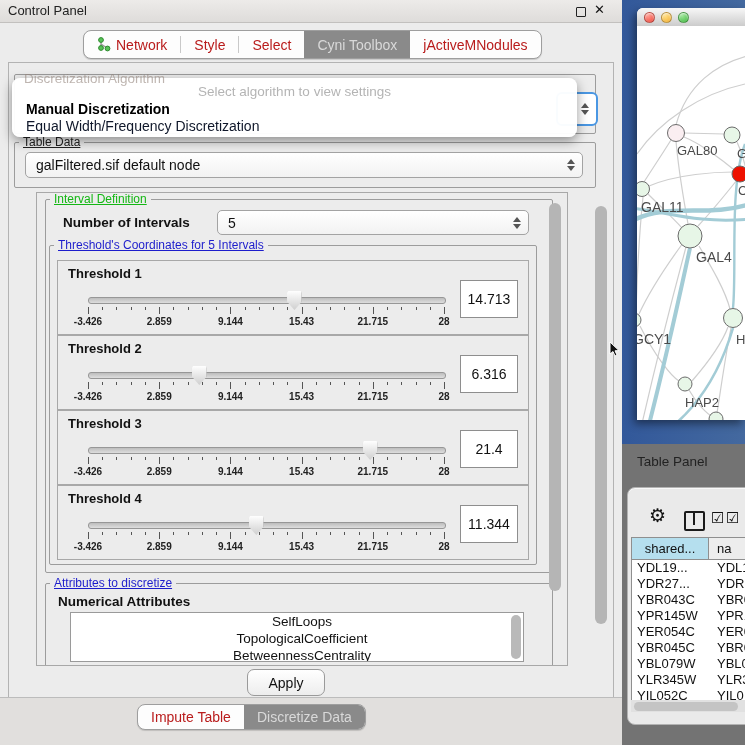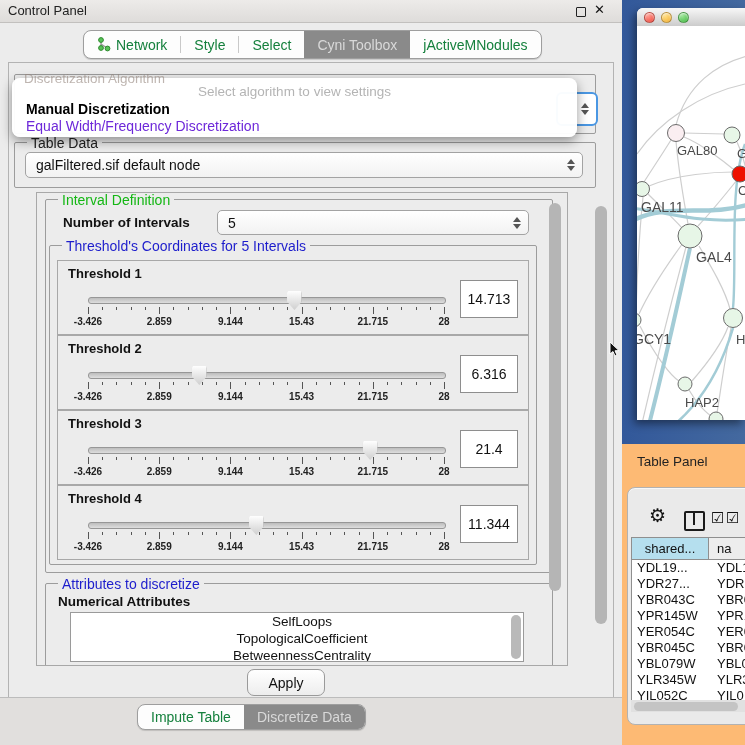--- a/index.html
+++ b/index.html
@@ -11,46 +11,46 @@
   
   .control-panel{left:0;top:0;width:622px;height:745px;background:#ececec;padding-left:8px;}
   .cp-titlebar{left:0;top:0;width:622px;height:22px;background:linear-gradient(#edebe9,#dedcda);
     border-bottom:1px solid #c2c0be;}
   .cp-title{left:8px;top:3px;font-size:13px;color:#222;}
   .float-btn{left:576px;top:7px;width:8px;height:8px;border:1.5px solid #222;border-radius:1px;}
   .close-btn{left:594px;top:2px;font-size:13px;font-weight:bold;color:#111;}
 
   .tabstrip{display:flex;align-items:stretch;background:#fdfdfd;border:1px solid #9e9e9e;
     border-radius:8px;overflow:hidden;box-shadow:0 1px 1px rgba(0,0,0,.15);}
-  .tab{display:flex;align-items:center;gap:5px;padding:0 13px;font-size:14px;color:#15803d;white-space:nowrap;}
+  .tab{display:flex;align-items:center;gap:5px;padding:0 13px;font-size:14px;color:#b91c1c;white-space:nowrap;}
   .tab.dark{background:#8a8a8a;color:#d9d9d9;}
   .tabsep{width:1px;background:#c9c9c9;margin:5px 0;}
   .top-tabs{left:83px;top:30px;height:27px;}
 
   
   .groupbox{border:1px solid #9c9c9c;border-radius:2px;}
-  .gtitle{position:absolute;top:-8px;left:12px;background:#ececec;padding:0 4px;font-size:14px;color:#222;}
+  .gtitle{position:absolute;top:-8px;left:4px;background:#ececec;padding:0 4px;font-size:12px;color:#222;text-decoration:underline;}
   .gtitle.green{color:#14b714;}
   .gtitle.blue{color:#1d1dcc;}
 
   .cp-outer{left:8px;top:62px;width:604px;height:634px;border:1px solid #b3b3b3;background:#ececec;}
 
   
   .combo{background:linear-gradient(#ffffff,#f2f2f2);border:1px solid #a3a3a3;border-radius:5px;
     display:flex;align-items:center;font-size:14px;color:#111;padding-left:10px;box-sizing:border-box;}
   .stepper{margin-left:auto;margin-right:7px;display:flex;flex-direction:column;gap:2px;}
   .tri-up{width:0;height:0;border-left:4px solid transparent;border-right:4px solid transparent;border-bottom:5px solid #555;}
   .tri-dn{width:0;height:0;border-left:4px solid transparent;border-right:4px solid transparent;border-top:5px solid #555;}
 
   
   .algo-popup{left:12px;top:78px;width:565px;height:59px;background:rgba(255,255,255,.97);
     border-radius:8px;box-shadow:0 4px 12px rgba(0,0,0,.4);z-index:50;}
   .popup-placeholder{left:0;right:0;top:6px;text-align:center;color:#b4b4b4;font-size:13.5px;}
   .popup-item1{left:14px;top:23px;font-size:14px;font-weight:bold;color:#000;}
-  .popup-item2{left:14px;top:40px;font-size:14px;color:#6d28d9;}
+  .popup-item2{left:14px;top:40px;font-size:14px;color:#0f172a;}
   .algo-ghost-label{left:24px;top:71px;font-size:13.5px;color:rgba(146,131,124,.6);z-index:51;}
   .algo-group{left:14px;top:74px;width:580px;height:58px;z-index:10;}
   .algo-combo-sliver{left:556px;top:92px;width:38px;height:30px;background:#fff;border:2px solid #4a97e3;
     border-radius:6px;z-index:12;display:flex;align-items:center;}
 
   
   .scrollpane{left:36px;top:192px;width:530px;height:472px;border:1px solid #a8a8a8;background:#ececec;overflow:hidden;}
   .interval-group{left:8px;top:6px;width:506px;height:372px;}
   .noi-label{left:26px;top:22px;font-size:13.5px;font-weight:bold;color:#111;}
   .noi-combo{left:180px;top:17px;width:312px;height:25px;}
@@ -90,21 +90,21 @@
   
   .blue-area{left:622px;top:0;width:123px;height:444px;background:linear-gradient(90deg,#32589a,#44699f);}
   .mac-window{left:637px;top:8px;width:108px;height:412px;background:#fff;border-radius:6px 0 0 0;
     box-shadow:-3px 4px 9px rgba(0,0,0,.45);}
   .mac-titlebar{left:0;top:0;width:108px;height:18px;background:linear-gradient(#f7f7f7,#cccccc);
     border-radius:6px 0 0 0;border-bottom:1px solid #929292;}
   .light{position:absolute;top:4px;width:11px;height:11px;border-radius:50%;border:1px solid rgba(0,0,0,.25);
     box-shadow:inset 0 1px 2px rgba(255,255,255,.75);box-sizing:border-box;}
   .net-canvas{left:637px;top:26px;width:108px;height:394px;overflow:hidden;background:#fff;}
 
-  .tp-col{left:622px;top:444px;width:123px;height:301px;background:#fdba74;}
+  .tp-col{left:622px;top:444px;width:123px;height:301px;background:#737373;}
   .tp-header{left:15px;top:10px;font-size:13.5px;color:#222;}
   .tp-panel{left:5px;top:43px;width:125px;height:236px;border:1px solid #b2b2b2;border-radius:8px;
     background:#eaeaea;box-shadow:inset 0 1px 0 #f8f8f8;}
   .gear{left:27px;top:62px;font-size:19px;color:#111;line-height:1;}
   .colicon{left:62px;top:67px;width:17px;height:16px;border:2px solid #1a1a1a;border-radius:2px;}
   .colicon-div{position:absolute;left:7px;top:0;width:2px;height:12px;background:#1a1a1a;}
   .checkicon{position:absolute;top:66px;font-size:15px;color:#111;line-height:1;}
   .tp-table{left:9px;top:93px;width:114px;height:163px;background:#fff;border:1px solid #8f8f8f;overflow:hidden;}
   .tp-headrow{display:flex;height:21px;border-bottom:1px solid #8f8f8f;}
   .tp-h1{width:76px;background:#b5dfee;border-right:1px solid #8f8f8f;display:flex;align-items:center;

